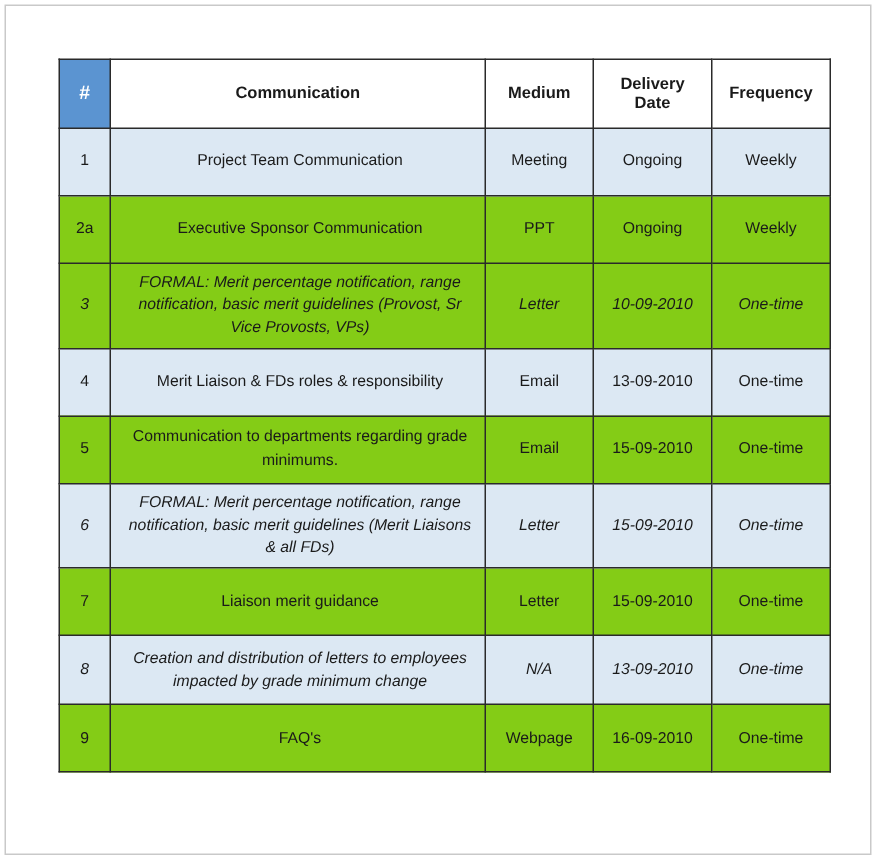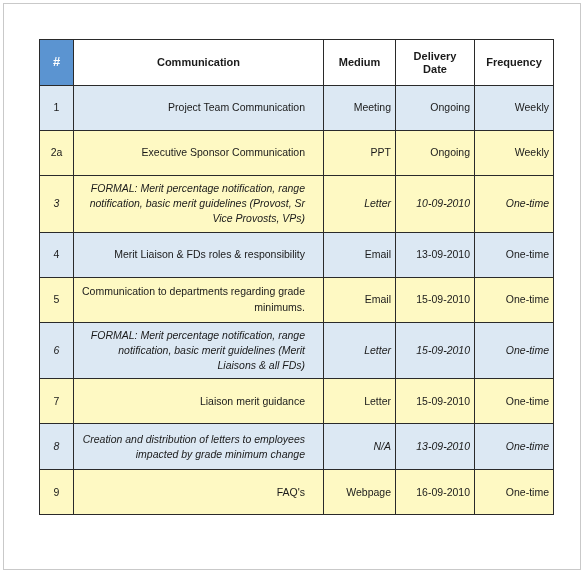--- a/index.html
+++ b/index.html
@@ -59,34 +59,34 @@
   }
   thead th.hash-head {
     background: #5b94d1;
     color: #ffffff;
     font-size: 13px;
   }
   tbody td {
     font-size: 10.5px;
     line-height: 1.45;
     padding: 5px 4px;
-    text-align: right;
+    text-align: center;
     font-weight: normal;
   }
   tbody td.num-cell {
     font-size: 10.5px;
     text-align: center;
   }
   tbody td.comm-cell {
-    text-align: right;
+    text-align: center;
     padding-left: 7px;
-    padding-right: 18px;
+    padding-right: 4px;
   }
   tbody tr.shade td { background: #dce8f3; }
-  tbody tr.plain td { background: #fef9c3; }
+  tbody tr.plain td { background: #84cc16; }
 
   tbody tr.h-1 td { height: 45px; }
   tbody tr.h-big td { height: 46px; font-style: italic; }
 </style>
 </head>
 <body>
 
 <div id="page">
   <div id="table-wrap">
     <table class="comm-table">

